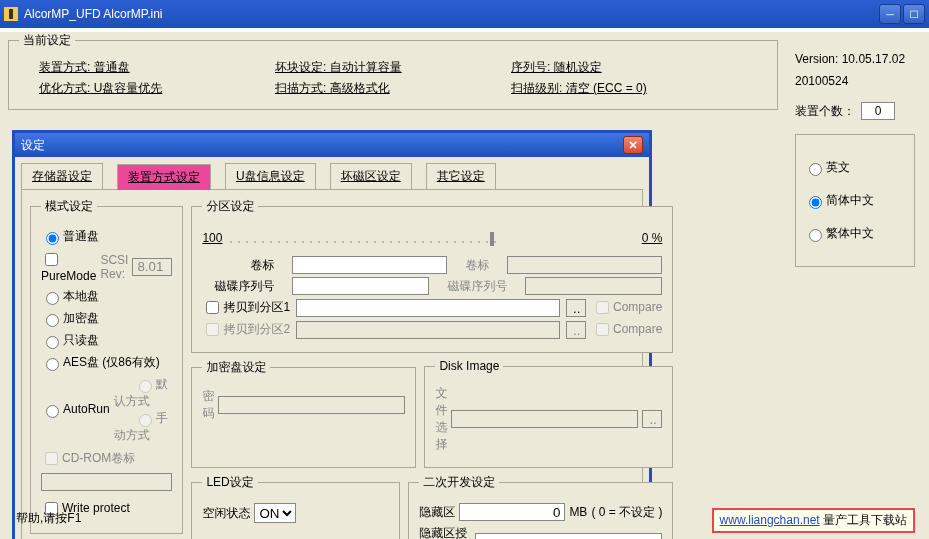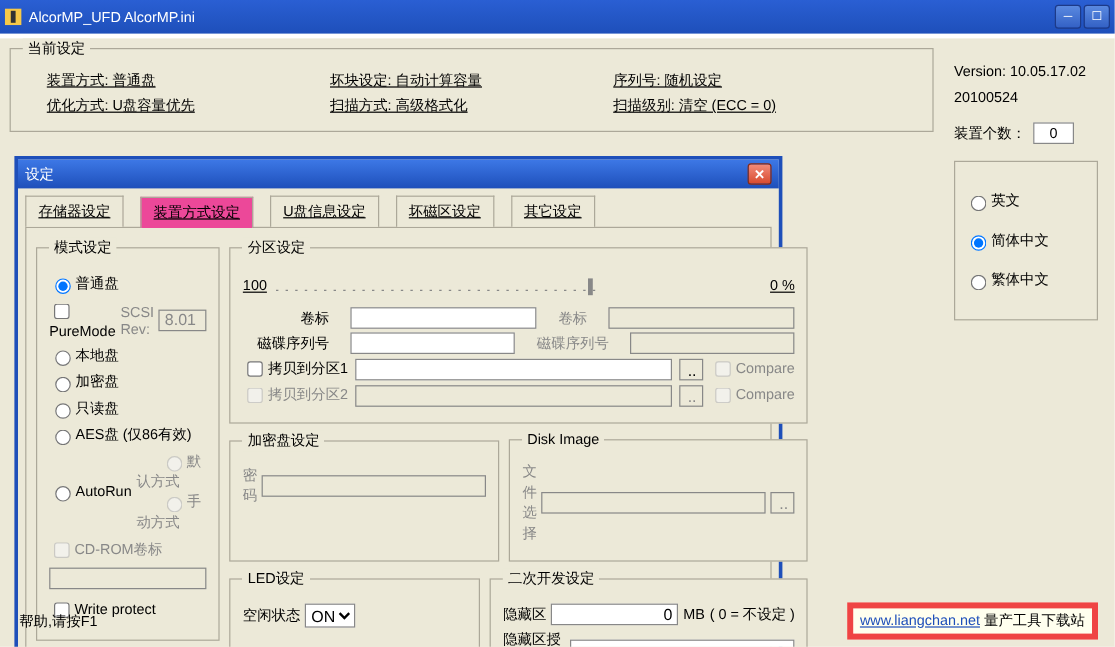--- a/index.html
+++ b/index.html
@@ -171,21 +171,21 @@
 .dualcol { display: flex; gap: 8px; }
 .help {
   position: absolute;
   left: 16px;
   bottom: 16px;
 }
 .watermark {
   position: absolute;
   right: 14px;
   bottom: 10px;
-  border: 5px solid #ef4444;
+  border: 2px solid #ef4444;
   background: #ffe;
   padding: 2px 6px;
   font-size: 12px;
 }
 .watermark a { color: #1e4fba; text-decoration: underline; }
 label { cursor: pointer; }
 input[type=radio], input[type=checkbox] { margin-right: 4px; vertical-align: middle; }
 select {
   border: 1px solid #888;
   height: 20px;

